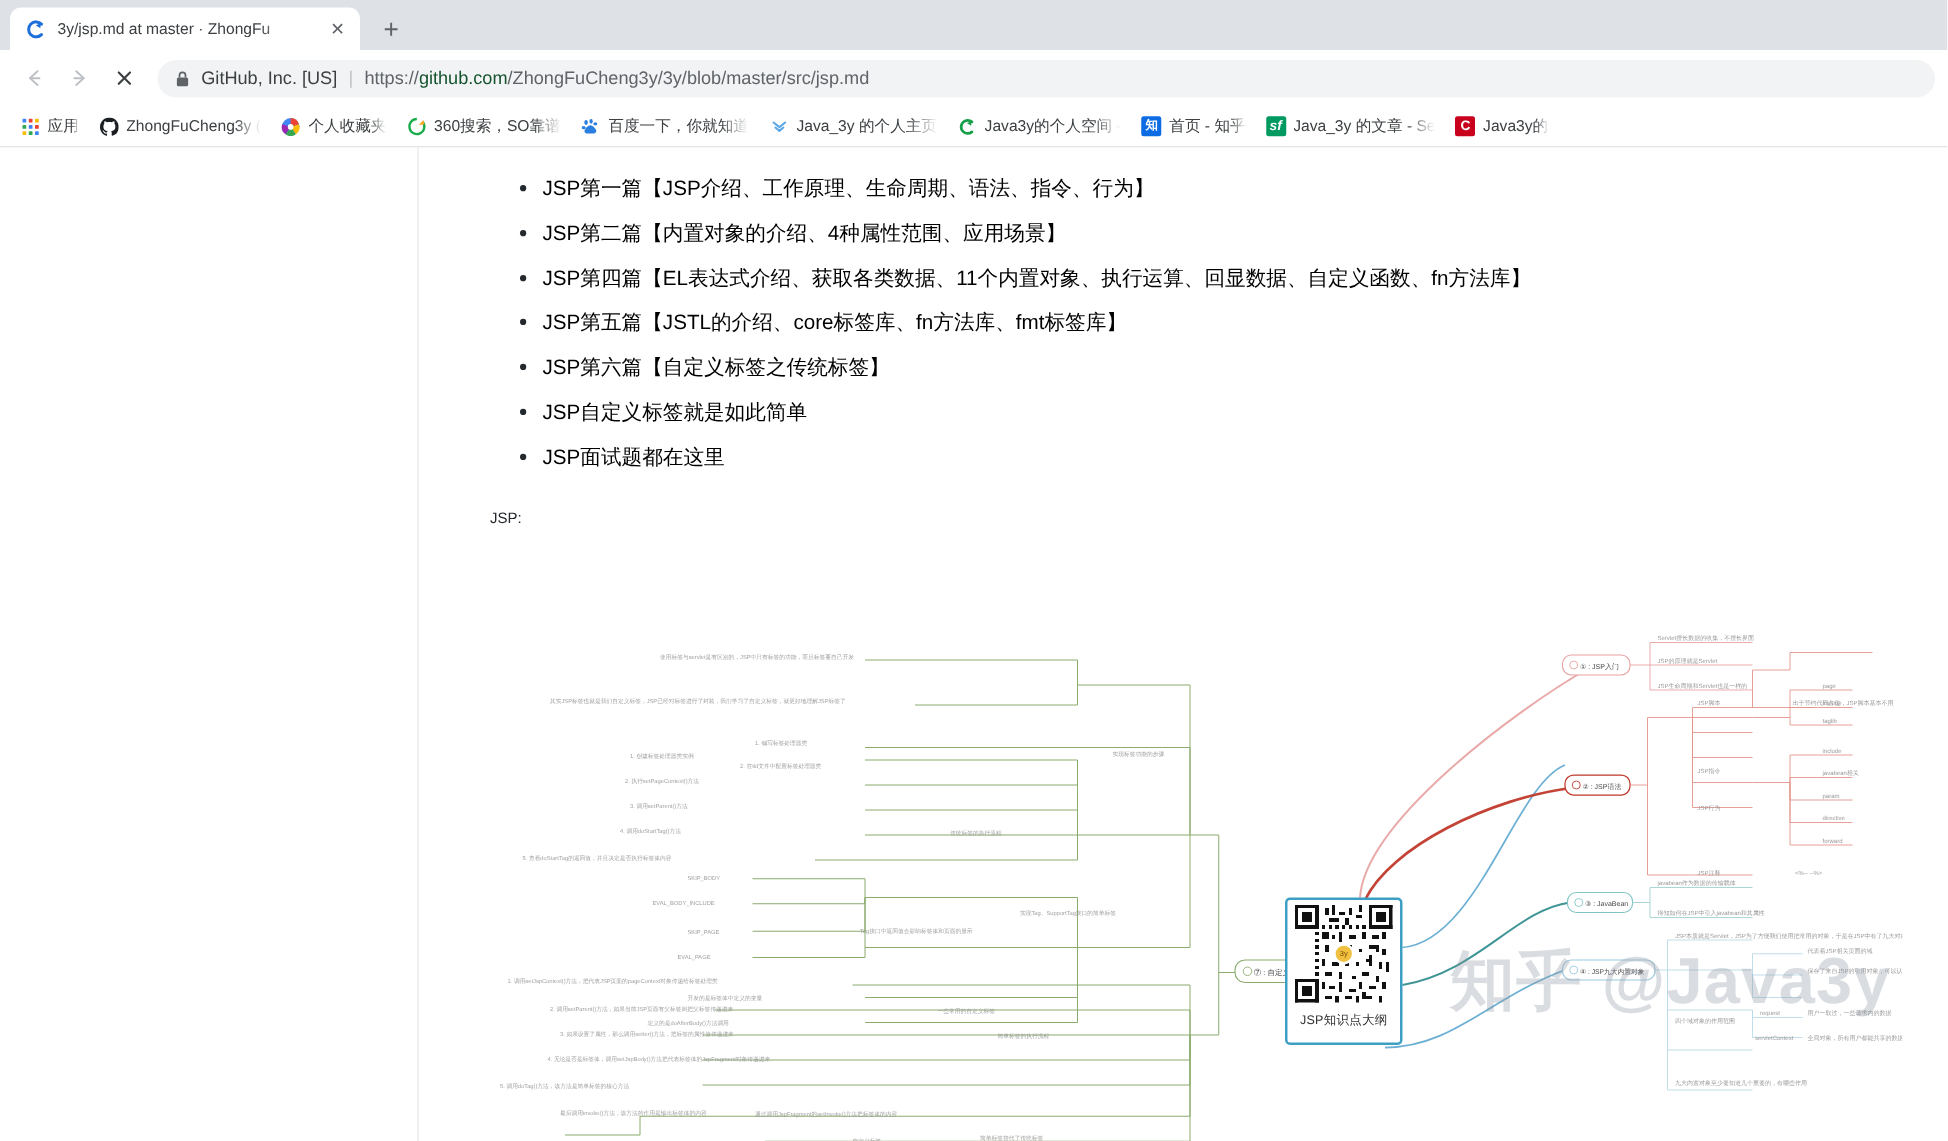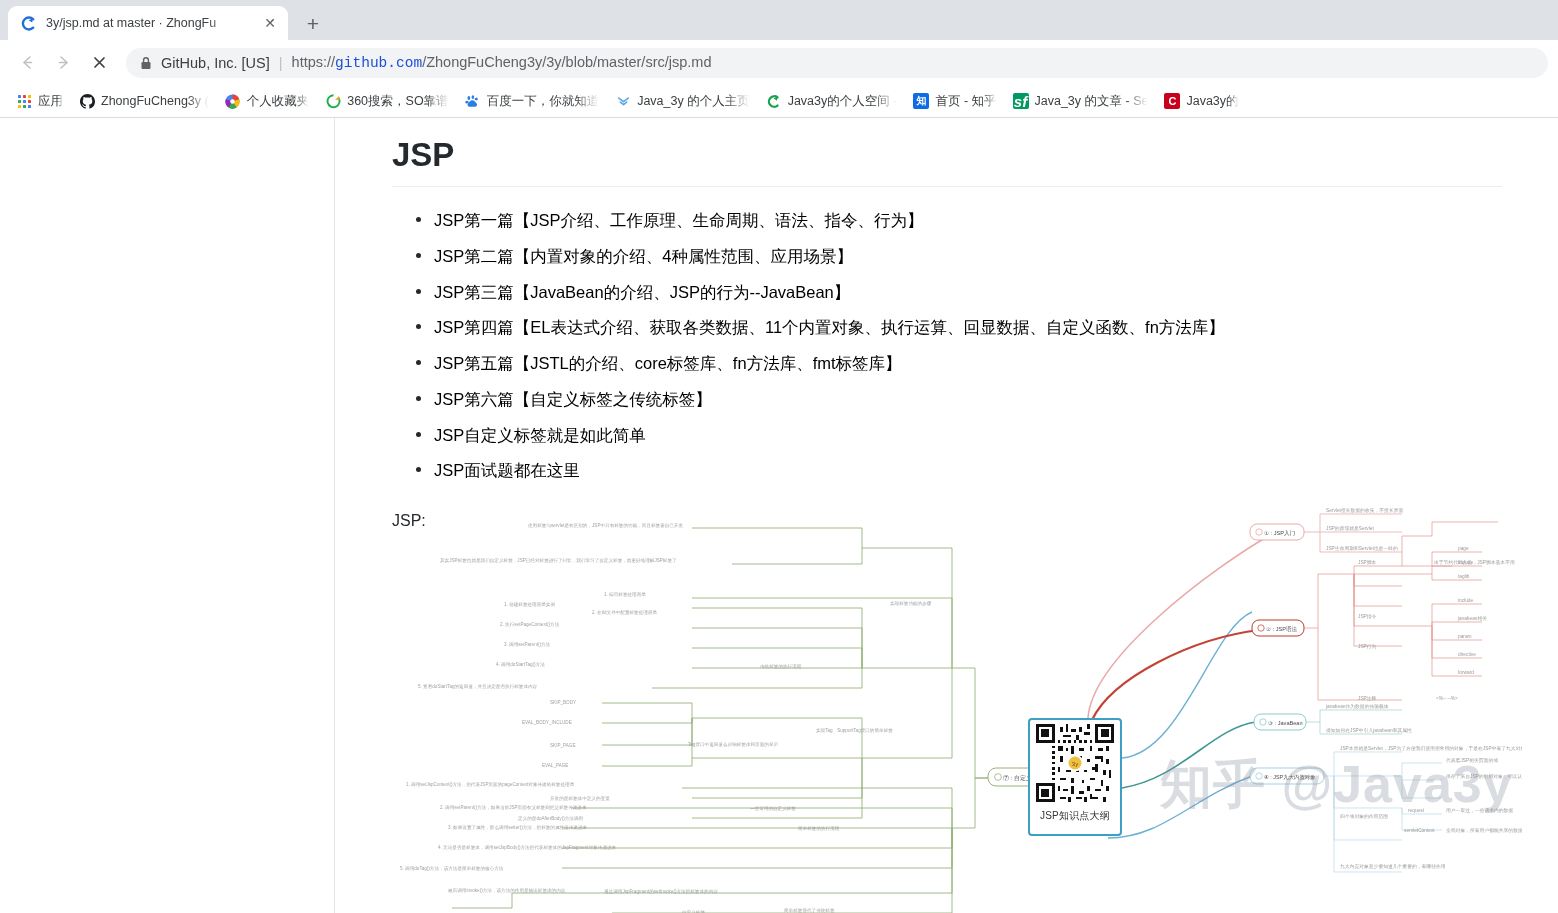--- a/index.html
+++ b/index.html
@@ -86,21 +86,21 @@
     padding:0 14px;
     margin-left:8px;
     gap:9px;
     font-size:14.5px;
     overflow:hidden;
   }
   .lock-icon { flex:0 0 12px; display:flex; align-items:center; }
   .omni-secure { color:#3c4043; white-space:nowrap; font-size:14.5px; }
   .omni-sep { color:#bdc1c6; font-weight:300; }
   .omni-url { color:#5f6368; white-space:nowrap; font-size:14.5px; }
-  .omni-url .host { color:#1d4ed8;font-family:Liberation Mono, monospace; }
+  .omni-url .host { color:#14532d; }
 
   
   .bookmarks {
     height:33px;
     background:#ffffff;
     display:flex;
     align-items:center;
     padding:0 8px;
     gap:0px;
     border-bottom:1px solid #dadce0;
@@ -183,21 +183,21 @@
     width:5px; height:5px;
     border-radius:50%;
     background:#24292e;
   }
   ul.link-list a {
     color:#000000;
     text-decoration:none;
   }
   p.jsp-label {
     margin-top:30px;
-    font-size:16px;
+    font-size:12px;
     color:#24292e;
   }
 
   
   .mindmap-wrap {
     position:absolute;
     left:392px;
     top:390px;
     width:1130px;
     height:420px;
@@ -386,42 +386,40 @@
 
     <div class="bm">
       <span class="bm-icon">
         <span class="fav-sq" style="background:#0d6ce4;font-size:10px;">知</span>
       </span>
       <span class="bm-label">首页 - 知乎</span>
     </div>
 
     <div class="bm">
       <span class="bm-icon">
-        <span class="fav-sq" style="background:#009a61;font-size:15px;font-style:italic;">sf</span>
+        <span class="fav-sq" style="background:#009a61;font-size:11px;font-style:italic;">sf</span>
       </span>
       <span class="bm-label">Java_3y 的文章 - Se</span>
     </div>
 
     <div class="bm">
       <span class="bm-icon">
         <span class="fav-sq" style="background:#c8021d;font-size:11px;font-weight:700;">C</span>
       </span>
       <span class="bm-label">Java3y的</span>
     </div>
   </div>
 
   <div class="page">
     <div class="page-divider"></div>
 
     <div class="content">
-      <h1 class="page-title">JSP</h1>
       <ul class="link-list">
         <li><a href="#">JSP第一篇【JSP介绍、工作原理、生命周期、语法、指令、行为】</a></li>
         <li><a href="#">JSP第二篇【内置对象的介绍、4种属性范围、应用场景】</a></li>
-        <li><a href="#">JSP第三篇【JavaBean的介绍、JSP的行为--JavaBean】</a></li>
         <li><a href="#">JSP第四篇【EL表达式介绍、获取各类数据、11个内置对象、执行运算、回显数据、自定义函数、fn方法库】</a></li>
         <li><a href="#">JSP第五篇【JSTL的介绍、core标签库、fn方法库、fmt标签库】</a></li>
         <li><a href="#">JSP第六篇【自定义标签之传统标签】</a></li>
         <li><a href="#">JSP自定义标签就是如此简单</a></li>
         <li><a href="#">JSP面试题都在这里</a></li>
       </ul>
       <p class="jsp-label">JSP:</p>
     </div>
 
     <div class="mindmap-wrap">

